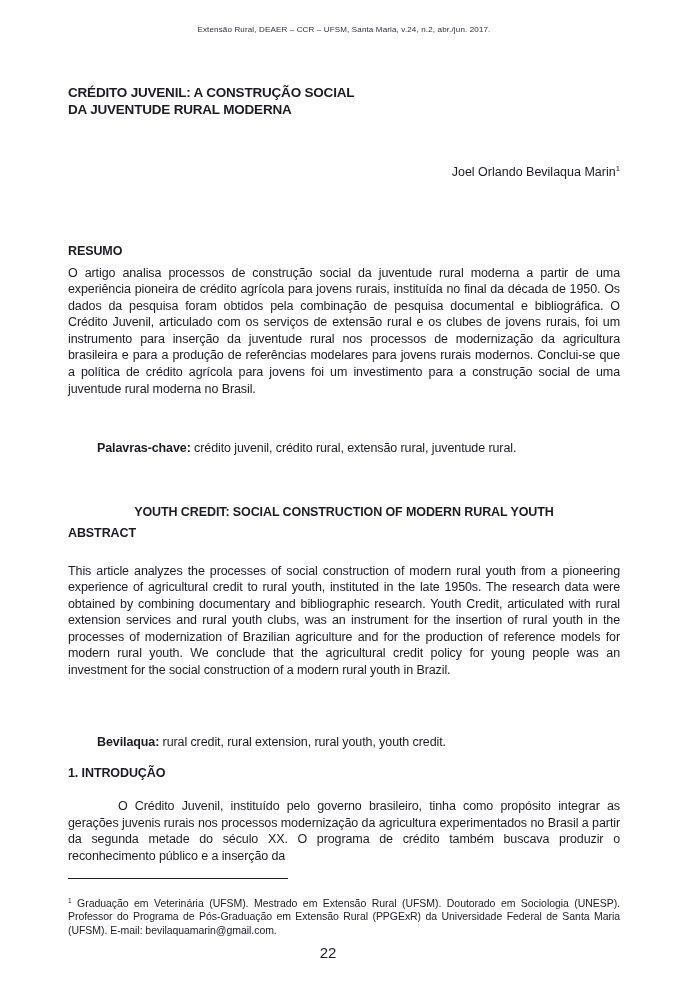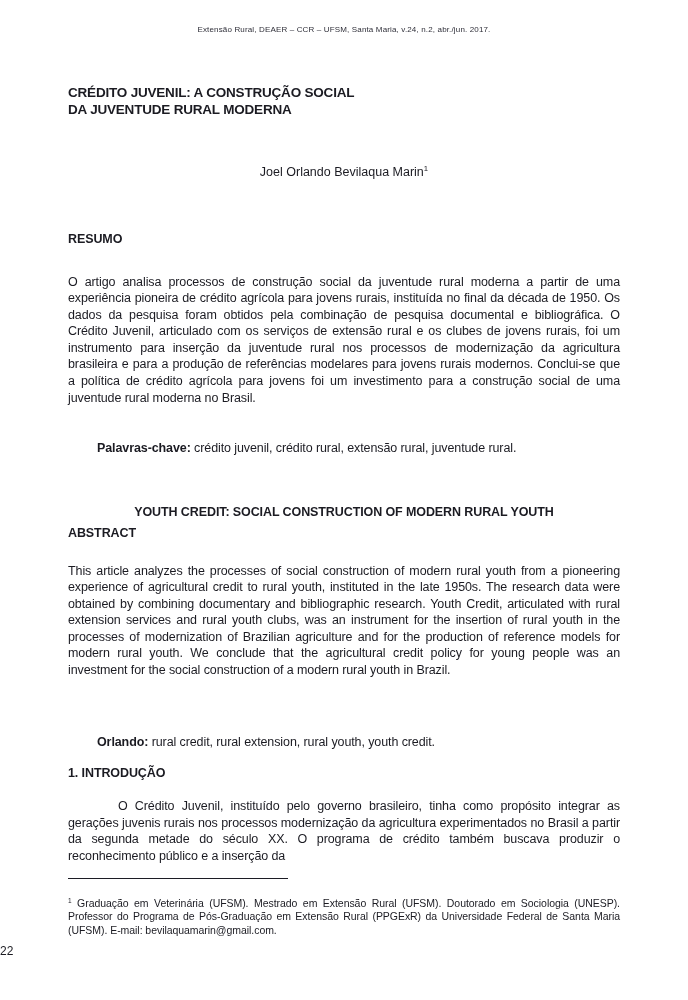--- a/index.html
+++ b/index.html
@@ -28,39 +28,39 @@
     top: 84px;
     font-weight: bold;
     font-size: 13.5px;
     line-height: 17px;
     letter-spacing: -0.2px;
     margin: 0;
   }
   .title span { display: block; }
   .author-line {
     top: 165px;
-    text-align: center;
+    text-align: right;
     font-size: 12.5px;
   }
   .heading {
     font-weight: bold;
     font-size: 12.5px;
     margin: 0;
     letter-spacing: -0.1px;
   }
-  .h-resumo   { top: 232px; }
+  .h-resumo   { top: 244px; }
   .h-abstract { top: 526px; }
   .h-intro    { top: 766px; }
   .body-text {
     font-size: 12.5px;
     line-height: 16.6px;
     text-align: justify;
     letter-spacing: -0.1px;
   }
-  .p-resumo   { top: 261px; }
+  .p-resumo   { top: 252px; }
   .p-abstract { top: 550px; }
   .p-intro    { top: 752px; text-indent: 50px; margin-top: 46px; }
   .kw-line {
     font-size: 12.5px;
     line-height: 16.6px;
     letter-spacing: -0.1px;
   }
   .p-palavras { top: 427px; }
   .p-keywords { top: 721px; }
   .kw-label { font-weight: bold; padding-left: 29px; }
@@ -80,22 +80,22 @@
   .footnote {
     top: 886px;
     font-size: 10.5px;
     line-height: 13.8px;
     text-align: justify;
     letter-spacing: -0.05px;
   }
   sup { font-size: 0.62em; vertical-align: super; line-height: 0; }
   .page-number {
     left: 0; top: 944px; width: 656px;
-    text-align: left;
-    font-size: 12px;
+    text-align: center;
+    font-size: 15px;
   }
 </style>
 </head>
 <body>
 
 <div class="page">
 
   <div class="abs running-head">Extensão Rural, DEAER – CCR – UFSM, Santa Maria, v.24, n.2, abr./jun. 2017.</div>
 
   <h1 class="abs title">
@@ -114,21 +114,21 @@
     <span>crédito juvenil, crédito rural, extensão rural, juventude rural.</span>
   </p>
 
   <h2 class="abs english-title">YOUTH CREDIT: SOCIAL CONSTRUCTION OF MODERN RURAL YOUTH</h2>
 
   <h2 class="abs heading h-abstract">ABSTRACT</h2>
 
   <p class="abs body-text p-abstract">This article analyzes the processes of social construction of modern rural youth from a pioneering experience of agricultural credit to rural youth, instituted in the late 1950s. The research data were obtained by combining documentary and bibliographic research. Youth Credit, articulated with rural extension services and rural youth clubs, was an instrument for the insertion of rural youth in the processes of modernization of Brazilian agriculture and for the production of reference models for modern rural youth. We conclude that the agricultural credit policy for young people was an investment for the social construction of a modern rural youth in Brazil.</p>
 
   <p class="abs kw-line p-keywords">
-    <span class="kw-label">Orlando:</span>
+    <span class="kw-label">Bevilaqua:</span>
     <span>rural credit, rural extension, rural youth, youth credit.</span>
   </p>
 
   <h2 class="abs heading h-intro">1. INTRODUÇÃO</h2>
 
   <p class="abs body-text p-intro">O Crédito Juvenil, instituído pelo governo brasileiro, tinha como propósito integrar as gerações juvenis rurais nos processos modernização da agricultura experimentados no Brasil a partir da segunda metade do século XX. O programa de crédito também buscava produzir o reconhecimento público e a inserção da</p>
 
   <div class="footnote-rule"></div>
 
   <p class="abs footnote"><sup>1</sup> <span>Graduação em Veterinária (UFSM). Mestrado em Extensão Rural (UFSM). Doutorado em Sociologia (UNESP). Professor do Programa de Pós-Graduação em Extensão Rural (PPGExR) da Universidade Federal de Santa Maria (UFSM). E-mail: bevilaquamarin@gmail.com.</span></p>

